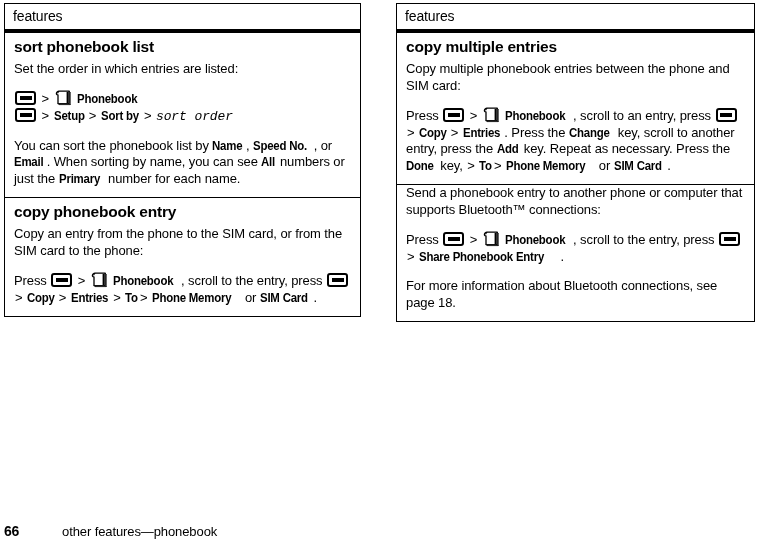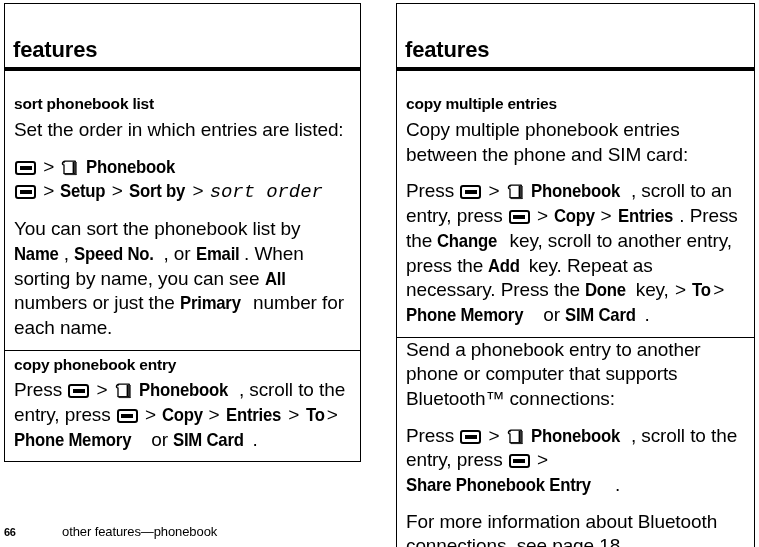--- a/index.html
+++ b/index.html
@@ -26,49 +26,48 @@
   .feat-table {
     position: absolute;
     border: 1px solid #000;
     box-sizing: border-box;
     background: #fff;
   }
   #table-left  { left: 4px;   top: 3px;  width: 357px; }
   #table-right { left: 396px; top: 3px;  width: 359px; }
 
   .table-head {
-    font-size: 22px;
-    font-weight: bold;
+    font-size: 14px;
+    font-weight: normal;
     letter-spacing: -0.15px;
     padding: 4px 8px 5px 8px;
     border-bottom: 4px solid #000;
     line-height: 1.15;
-    margin-top: 29px;
   }
 
   .section {
     border-top: 1px solid #000;
   }
-  .section:first-of-type { border-top: none; margin-top: 19px; }
+  .section:first-of-type { border-top: none; }
 
   .section-title {
     font-size: 15.5px;
     font-weight: bold;
     letter-spacing: -0.2px;
     padding: 5px 9px 5px 9px;
     line-height: 1.15;
   }
 
   .section-body {
     padding: 0 9px 9px 9px;
   }
 
   p.para {
     margin: 0 0 12px 0;
-    font-size: 19px;
+    font-size: 13px;
     line-height: 1.30;
     letter-spacing: -0.1px;
   }
   p.para:last-child { margin-bottom: 0; }
 
   
   b.ui {
     font-family: "Liberation Sans Narrow", "Liberation Sans", sans-serif;
     font-weight: bold;
     font-stretch: condensed;
@@ -124,21 +123,21 @@
 
   
   .footer {
     position: absolute;
     left: 4px;
     bottom: 8px;
     display: flex;
     align-items: baseline;
   }
   .footer-page {
-    font-size: 11px;
+    font-size: 14px;
     font-weight: bold;
     letter-spacing: -0.3px;
     width: 58px;
   }
   .footer-text {
     font-size: 13px;
     letter-spacing: -0.1px;
   }
 </style>
 </head>
@@ -159,20 +158,21 @@
                   <path d="M3.0 13.6 L14.2 13.6 L15.2 14.6 L4.0 14.6 Z" fill="#808080" stroke="#000000" stroke-width="0.8" stroke-linejoin="round"></path>
                   <path d="M14.2 1.2 L15.2 2.2 L15.2 14.6 L14.2 13.6 Z" fill="#808080" stroke="#000000" stroke-width="0.8" stroke-linejoin="round"></path>
                   <path d="M4.2 1.2 C3.2 1.6 2.6 2.4 2.8 3.3" fill="none" stroke="#000000" stroke-width="1.1"></path>
                 </svg></span> <b class="ui">Phonebook</b><br><span class="icon-menukey"></span> <span class="gt">&gt; </span><b class="ui">Setup</b><span class="gt">&gt; </span><b class="ui">Sort by</b><span class="gt">&gt; </span><i class="var">sort order</i></p>
             <p class="para">You can sort the phonebook list by <b class="ui">Name</b>, <b class="ui">Speed No.</b>, or <b class="ui">Email</b>. When sorting by name, you can see <b class="ui">All</b> numbers or just the <b class="ui">Primary</b> number for each name.</p>
           </div>
         </div>
         <div class="section">
           <div class="section-title">copy phonebook entry</div>
           <div class="section-body">
+            <p class="para">Copy an entry from the phone to the SIM card, or from the SIM card to the phone:</p>
             <p class="para">Press <span class="icon-menukey"></span> <span class="gt">&gt; </span><span class="icon-phonebook"><svg viewBox="0 0 17 16" width="17" height="16">
                   <path d="M4.2 1.2 C2.4 1.2 1.4 2.3 1.4 3.4 C1.4 4.4 2.2 5.0 3.0 5.0 L3.0 13.6 L14.2 13.6 L14.2 1.2 Z" fill="#ffffff" stroke="#000000" stroke-width="1.3" stroke-linejoin="round"></path>
                   <path d="M11.6 1.9 L13.5 1.9 L13.5 13.0 L11.6 13.0 Z" fill="#000000"></path>
                   <path d="M3.0 13.6 L14.2 13.6 L15.2 14.6 L4.0 14.6 Z" fill="#808080" stroke="#000000" stroke-width="0.8" stroke-linejoin="round"></path>
                   <path d="M14.2 1.2 L15.2 2.2 L15.2 14.6 L14.2 13.6 Z" fill="#808080" stroke="#000000" stroke-width="0.8" stroke-linejoin="round"></path>
                   <path d="M4.2 1.2 C3.2 1.6 2.6 2.4 2.8 3.3" fill="none" stroke="#000000" stroke-width="1.1"></path>
                 </svg></span> <b class="ui">Phonebook</b>, scroll to the entry, press <span class="icon-menukey"></span> <span class="gt">&gt; </span><b class="ui">Copy</b><span class="gt">&gt; </span><b class="ui">Entries</b><span class="gt">&gt; </span><b class="ui">To</b><span class="gt">&gt; </span><b class="ui">Phone Memory</b> or <b class="ui">SIM Card</b>.</p>
           </div>
         </div>
       </div>

